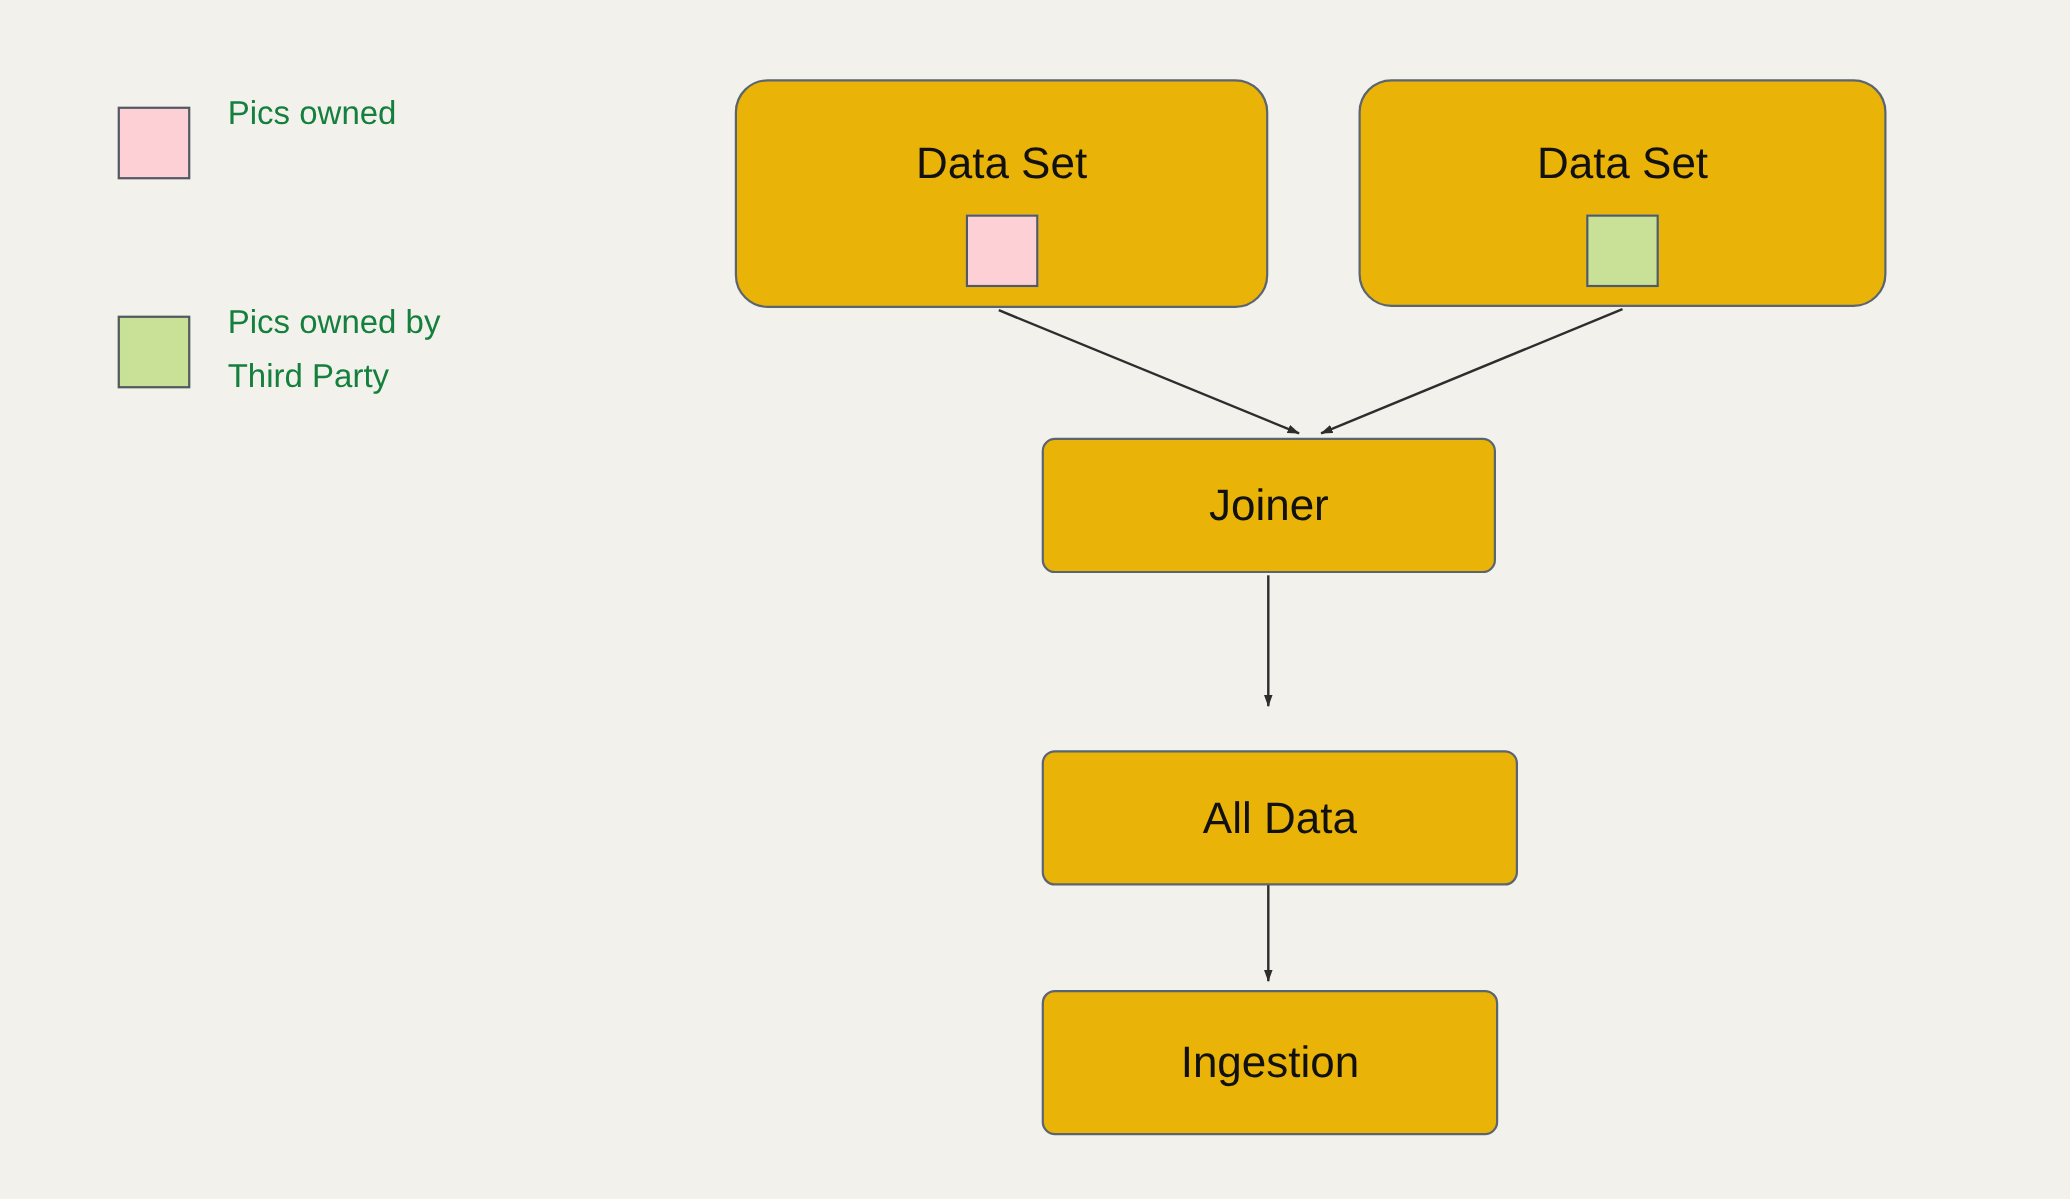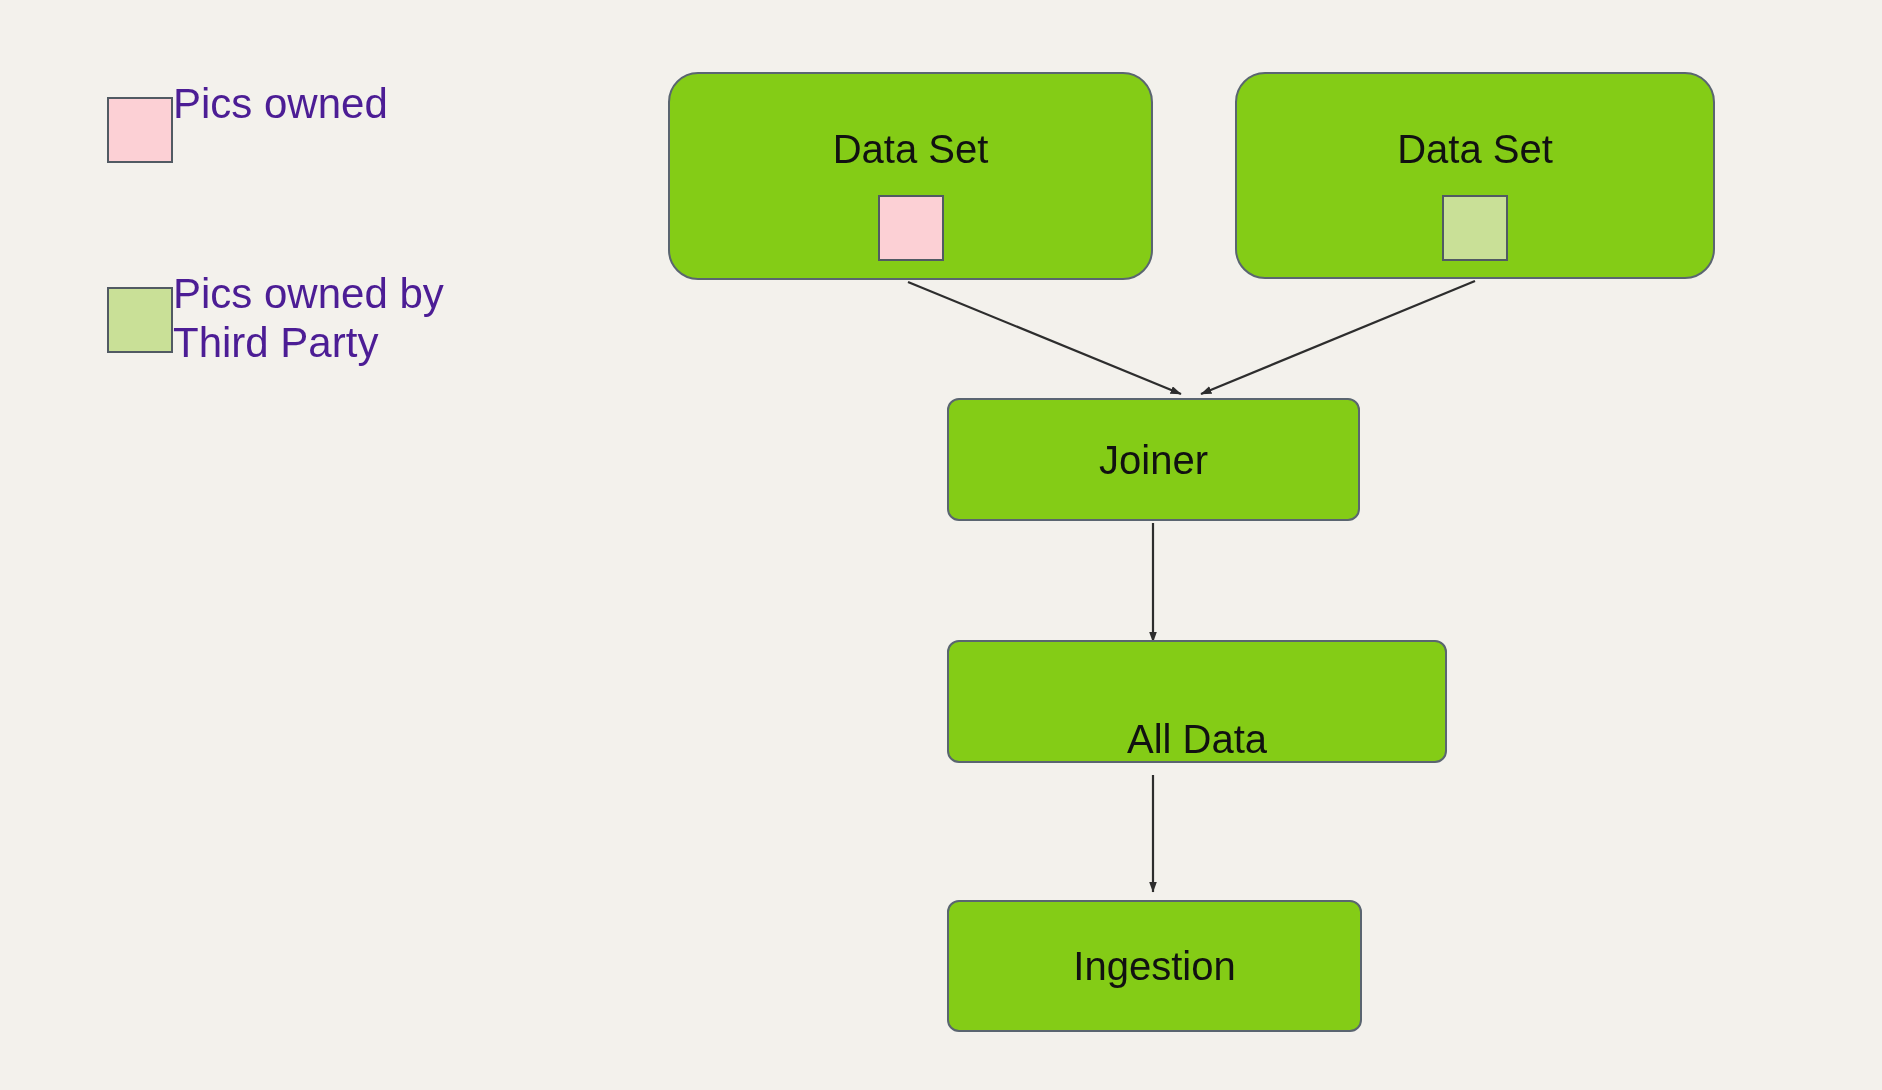--- a/index.html
+++ b/index.html
@@ -18,21 +18,21 @@
   .edges {
     position: absolute;
     left: 0;
     top: 0;
     width: 1882px;
     height: 1090px;
     pointer-events: none;
   }
   .node {
     position: absolute;
-    background: #84cc16;
+    background: #eab308;
     border: 2px solid #5a6570;
     border-radius: 30px;
     box-sizing: border-box;
     display: flex;
     flex-direction: column;
     align-items: center;
     color: #111111;
   }
   .node .node-label {
     font-size: 40px;
@@ -67,23 +67,24 @@
     display: flex;
     align-items: flex-start;
   }
   .legend-item .swatch {
     margin-top: 18px;
   }
   .legend-item.second {
     top: 190px;
   }
   .legend-text {
-    font-size: 42px;
+    margin-left: 34px;
+    font-size: 30px;
     line-height: 49px;
-    color: #4c1d95;
+    color: #15803d;
     white-space: nowrap;
   }
 </style>
 </head>
 <body>
 
 <div class="canvas">
 
   <svg class="edges" width="1882" height="1090" viewBox="0 0 1882 1090" xmlns="http://www.w3.org/2000/svg">
     <defs>
@@ -120,21 +121,21 @@
 
   <div class="node dataset" style="left:1235px; top:72px; width:480px; height:207px;">
     <div class="node-label">Data Set</div>
     <span class="badge" style="background-color: rgb(201, 224, 151);"></span>
   </div>
 
   <div class="node mid" style="left:947px; top:398px; width:413px; height:123px;">
     <div class="node-label">Joiner</div>
   </div>
 
-  <div class="node mid" style="left:947px; top:640px; width:500px; height:123px;justify-content:flex-end;">
+  <div class="node mid" style="left:947px; top:682px; width:433px; height:123px;">
     <div class="node-label">All Data</div>
   </div>
 
   <div class="node mid" style="left:947px; top:900px; width:415px; height:132px;">
     <div class="node-label">Ingestion</div>
   </div>
 
 </div>
 
 </body></html>

